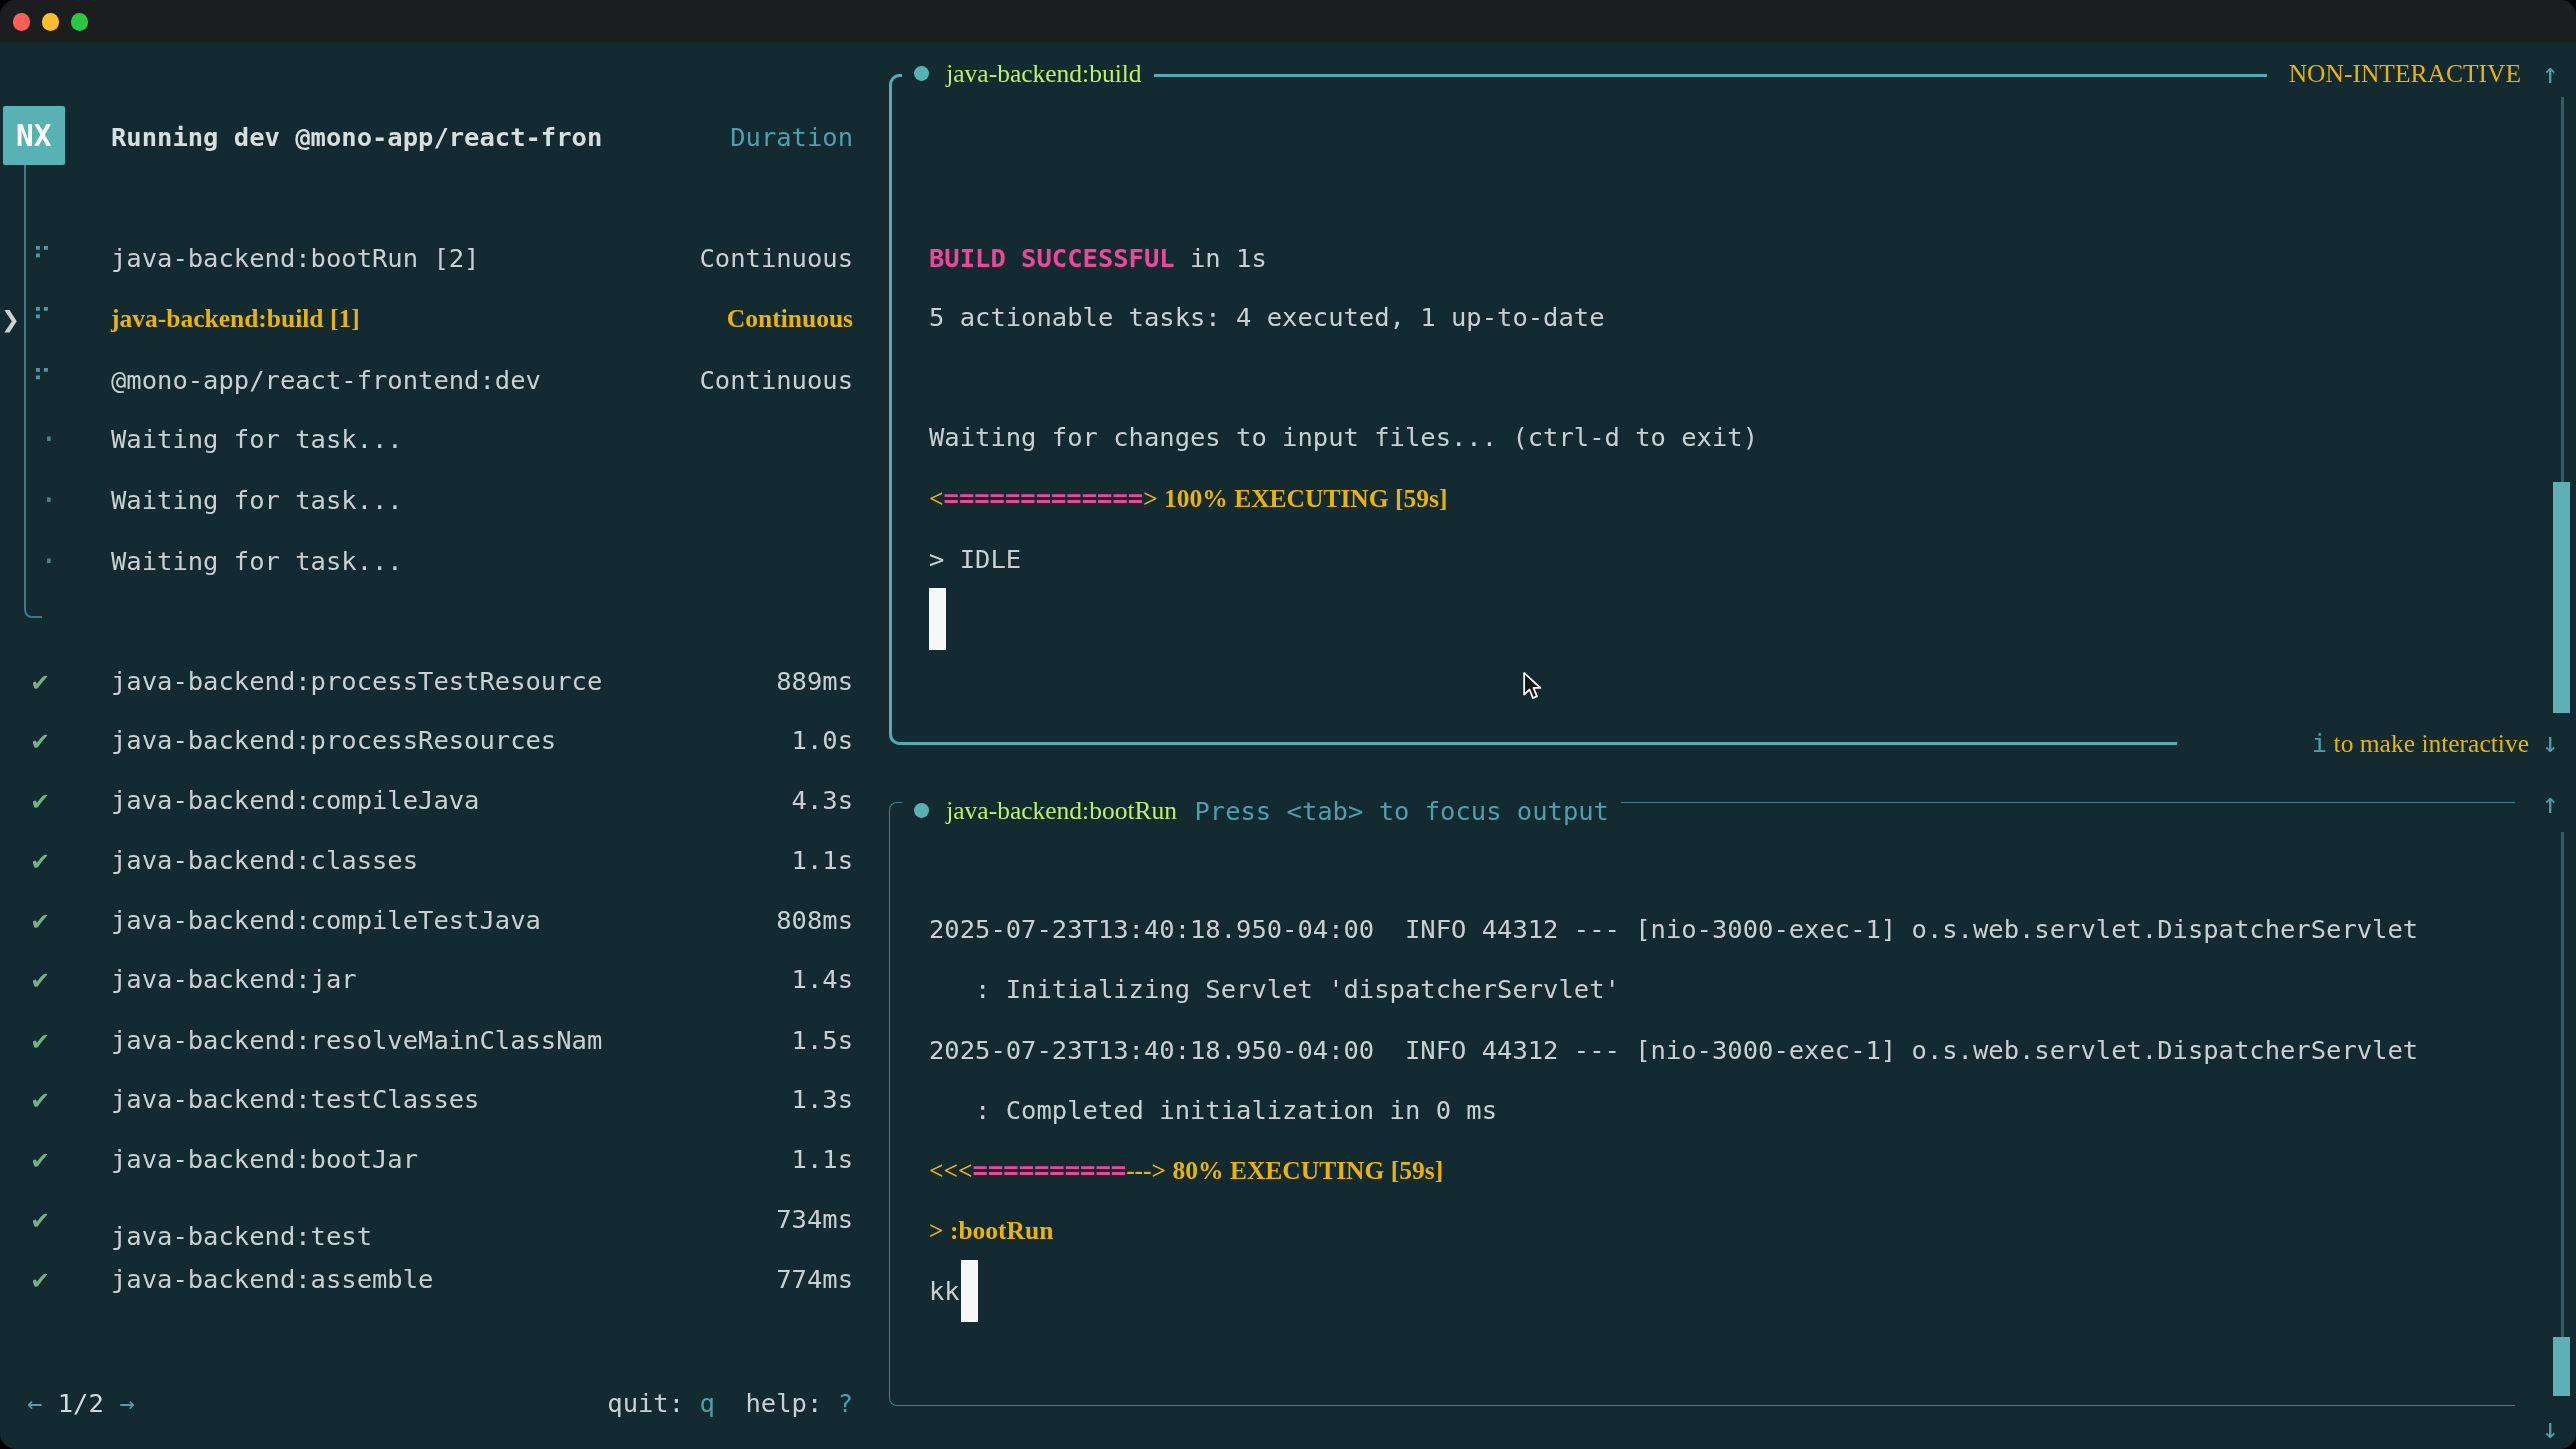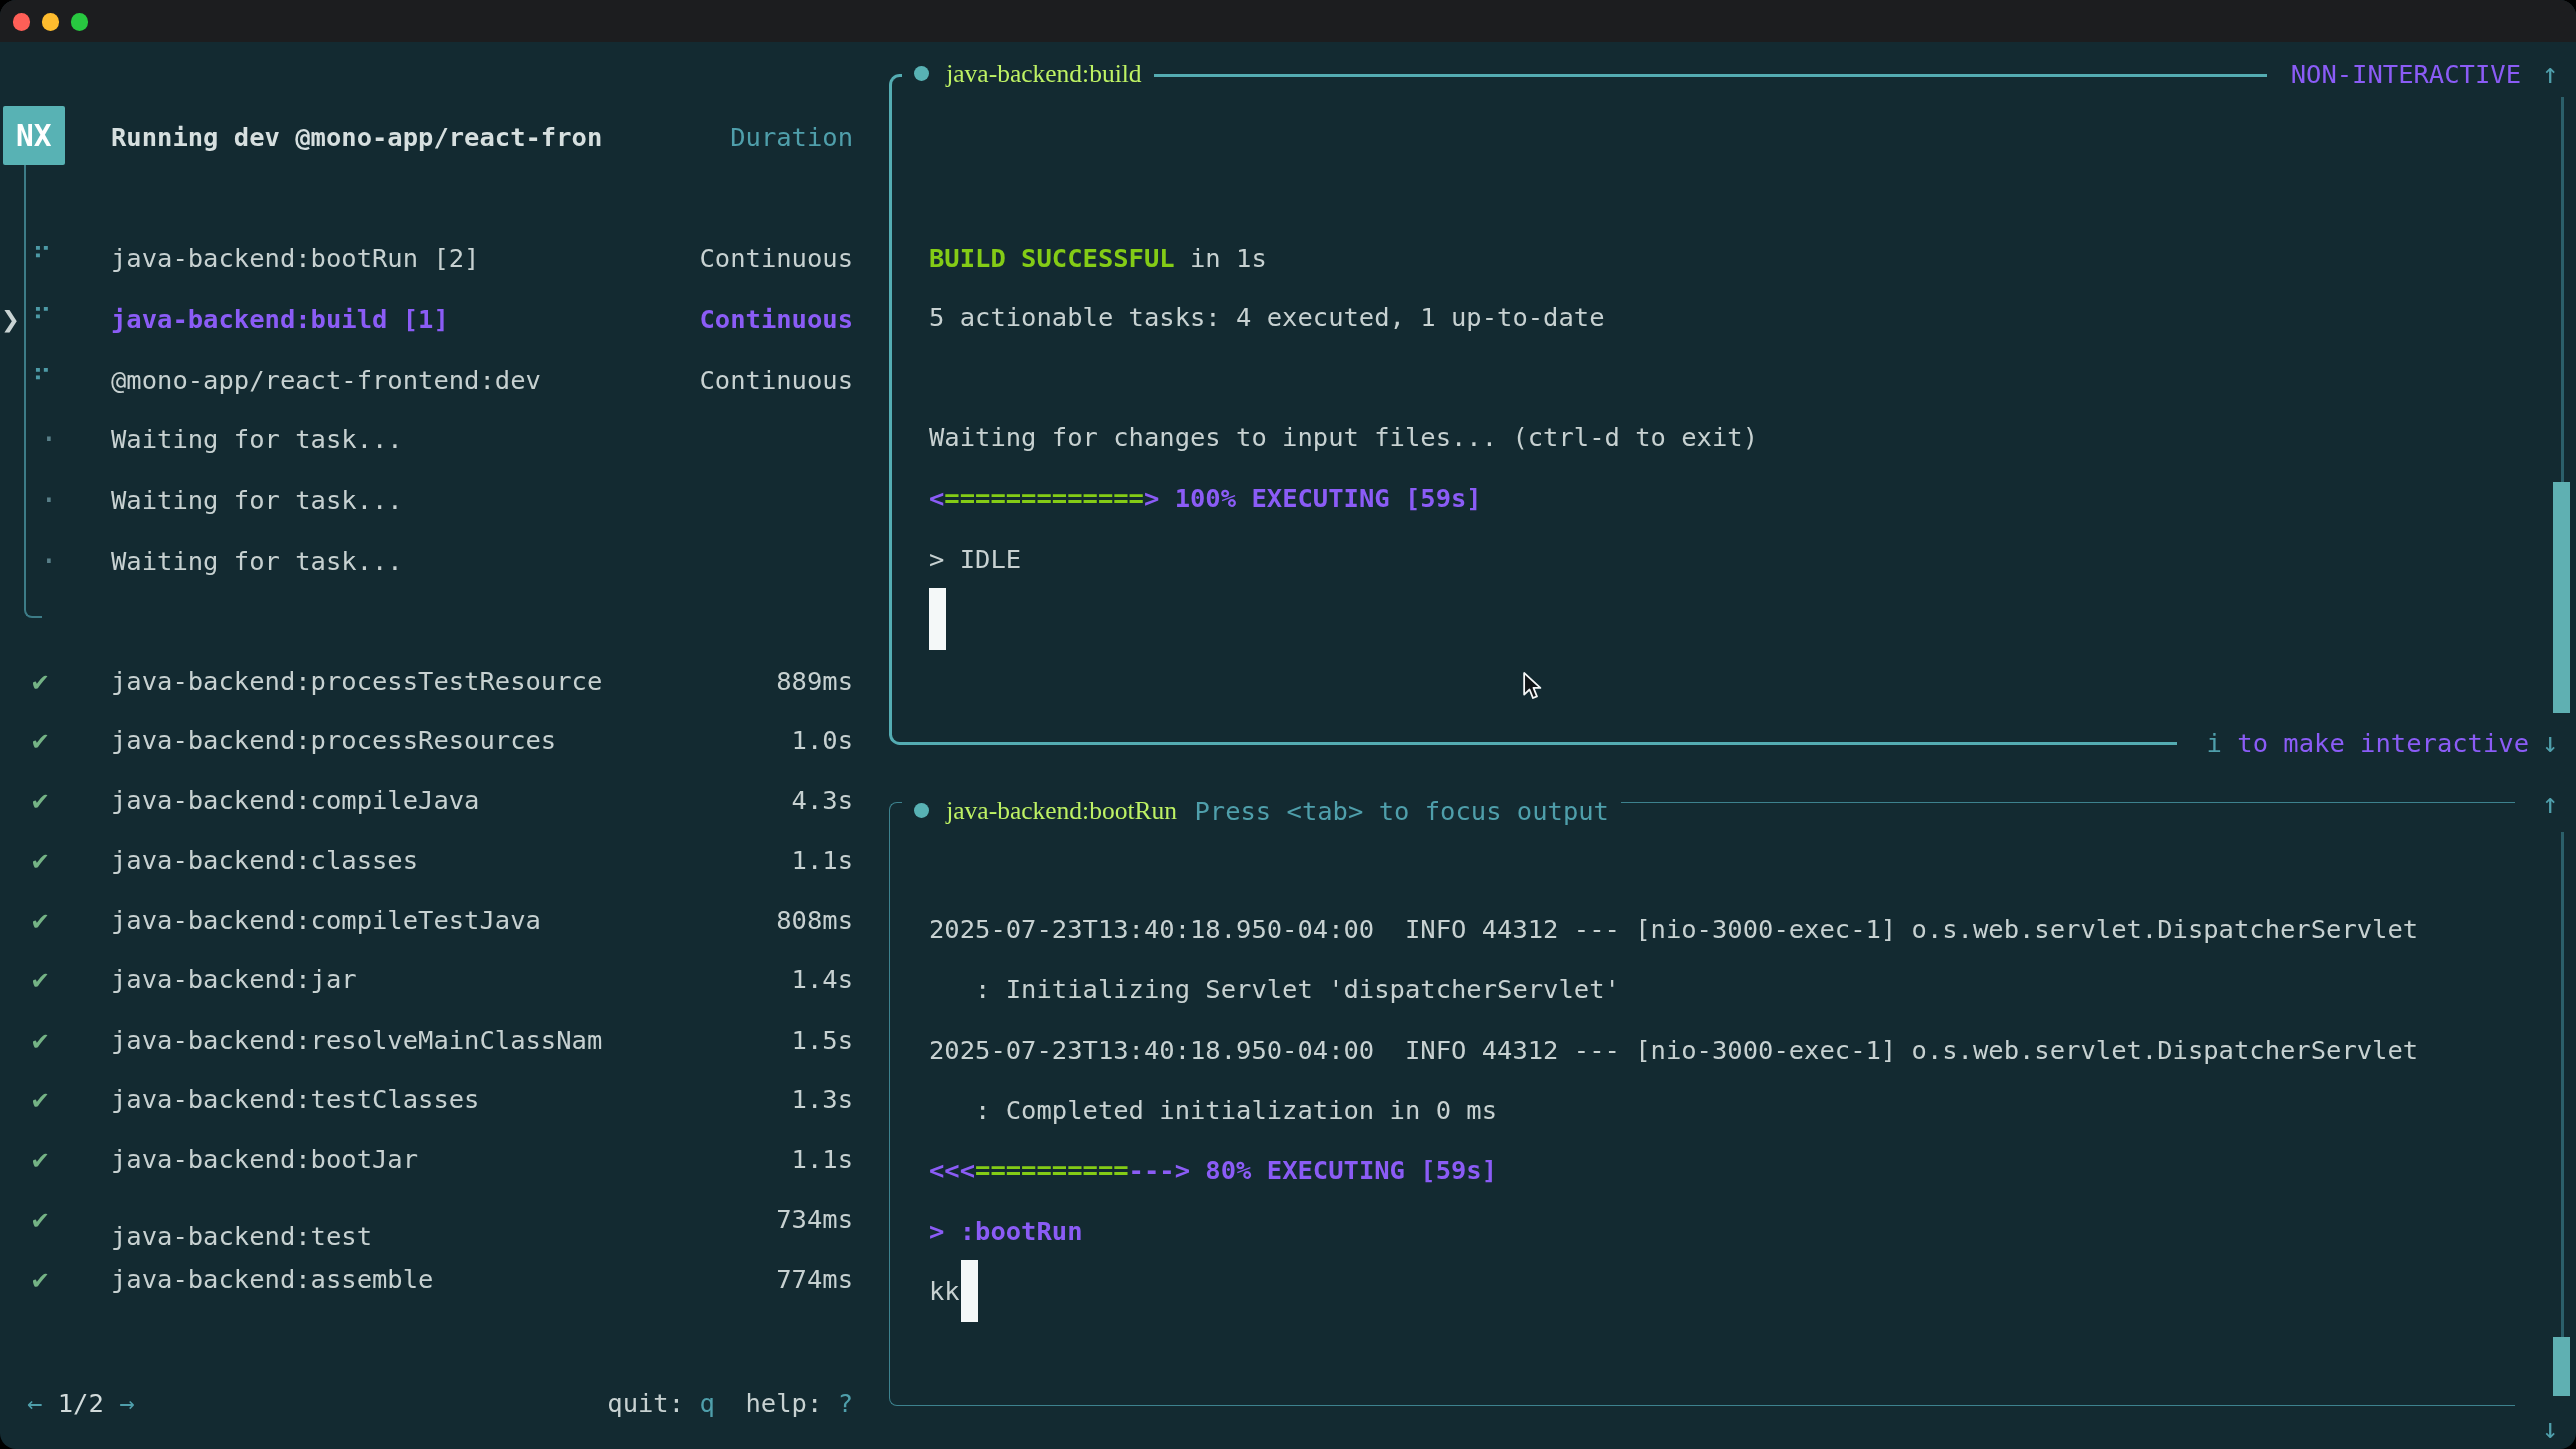--- a/index.html
+++ b/index.html
@@ -11,23 +11,23 @@
   }
   .titlebar{position:absolute;left:0;top:0;width:100%;height:42px;background:#1c1d1f;}
   .light{position:absolute;top:13.4px;width:17.4px;height:17.4px;border-radius:50%;}
   .light.red{left:12.7px;background:#ff5f57;}
   .light.yellow{left:42px;background:#febc2e;}
   .light.green{left:71px;background:#28c840;}
 
   .tl{position:absolute;white-space:pre;line-height:36px;height:36px;}
   .r{text-align:right;}
   .b{font-weight:bold;}
-  .bright{color:#8b5cf6;}
+  .bright{color:#eab308;font-family:Liberation Serif, serif;}
   .tealtxt{color:#4f9fab;}
-  .greentxt{color:#84cc16;}
+  .greentxt{color:#ec4899;}
 
   
   .nx-badge{position:absolute;left:2.7px;top:106px;width:62px;height:59px;background:#58b2b4;
     border-radius:2px;display:flex;align-items:center;justify-content:center;
     color:#fff;font-weight:bold;font-size:29.5px;}
   .tree-line{position:absolute;left:24px;top:165px;width:16px;height:451px;
     border-left:2px solid #3d7c87;border-bottom:2px solid #3d7c87;border-radius:0 0 0 8px;}
   .spinner{color:#4d9aa6;font-size:27px;}
   .waitdot{color:#587f88;font-size:29.5px;}
   .check{color:#74b385;font-size:27px;}

